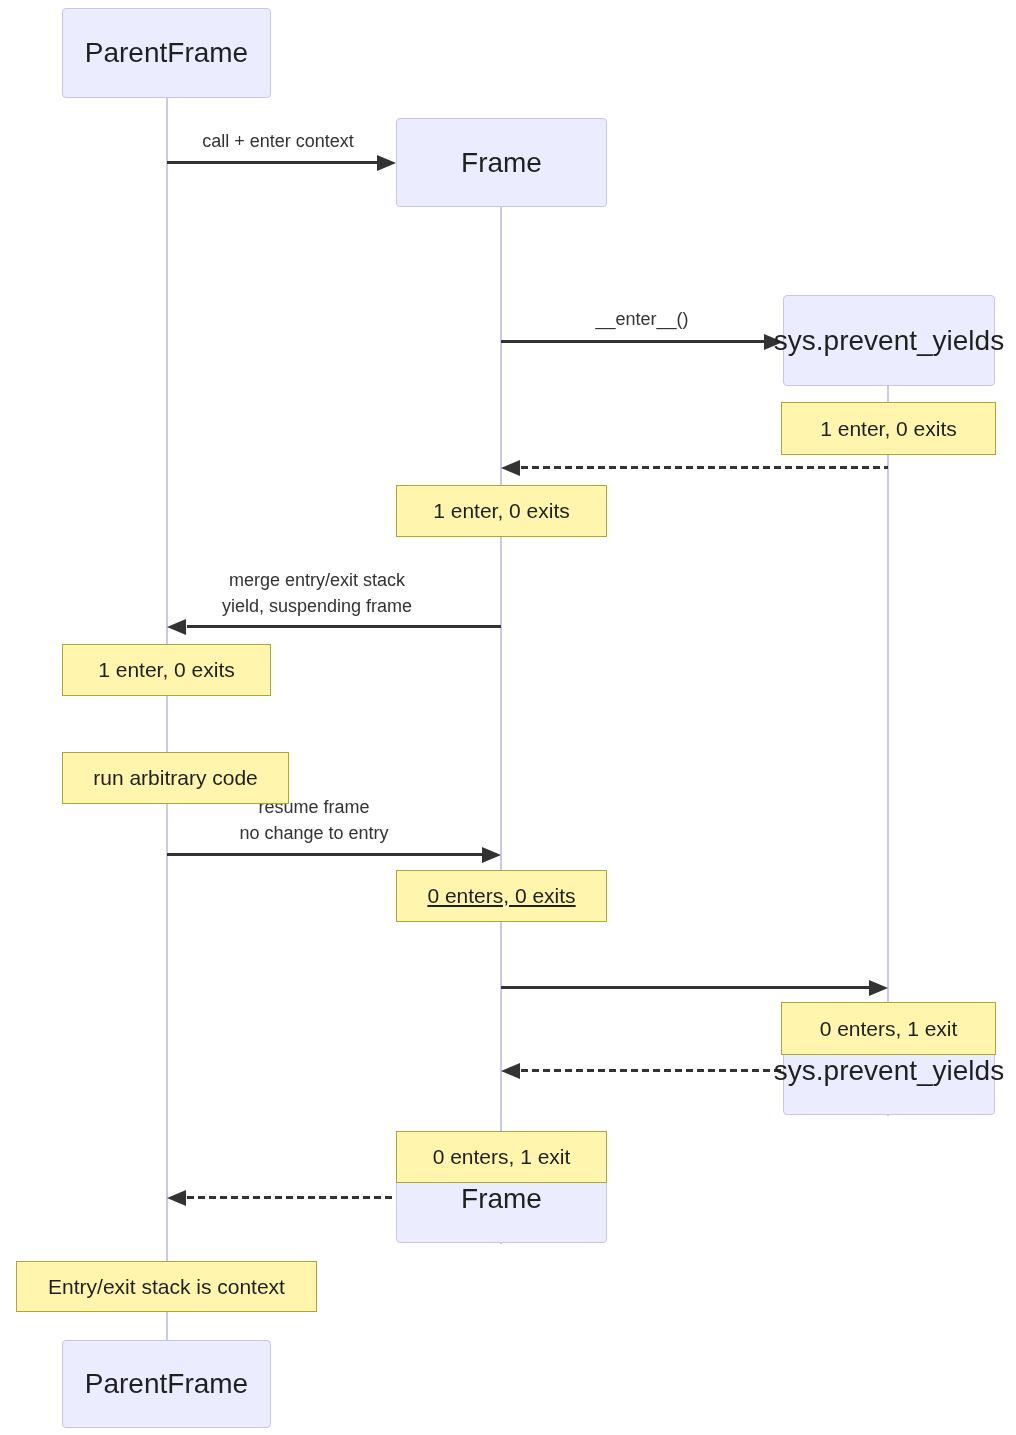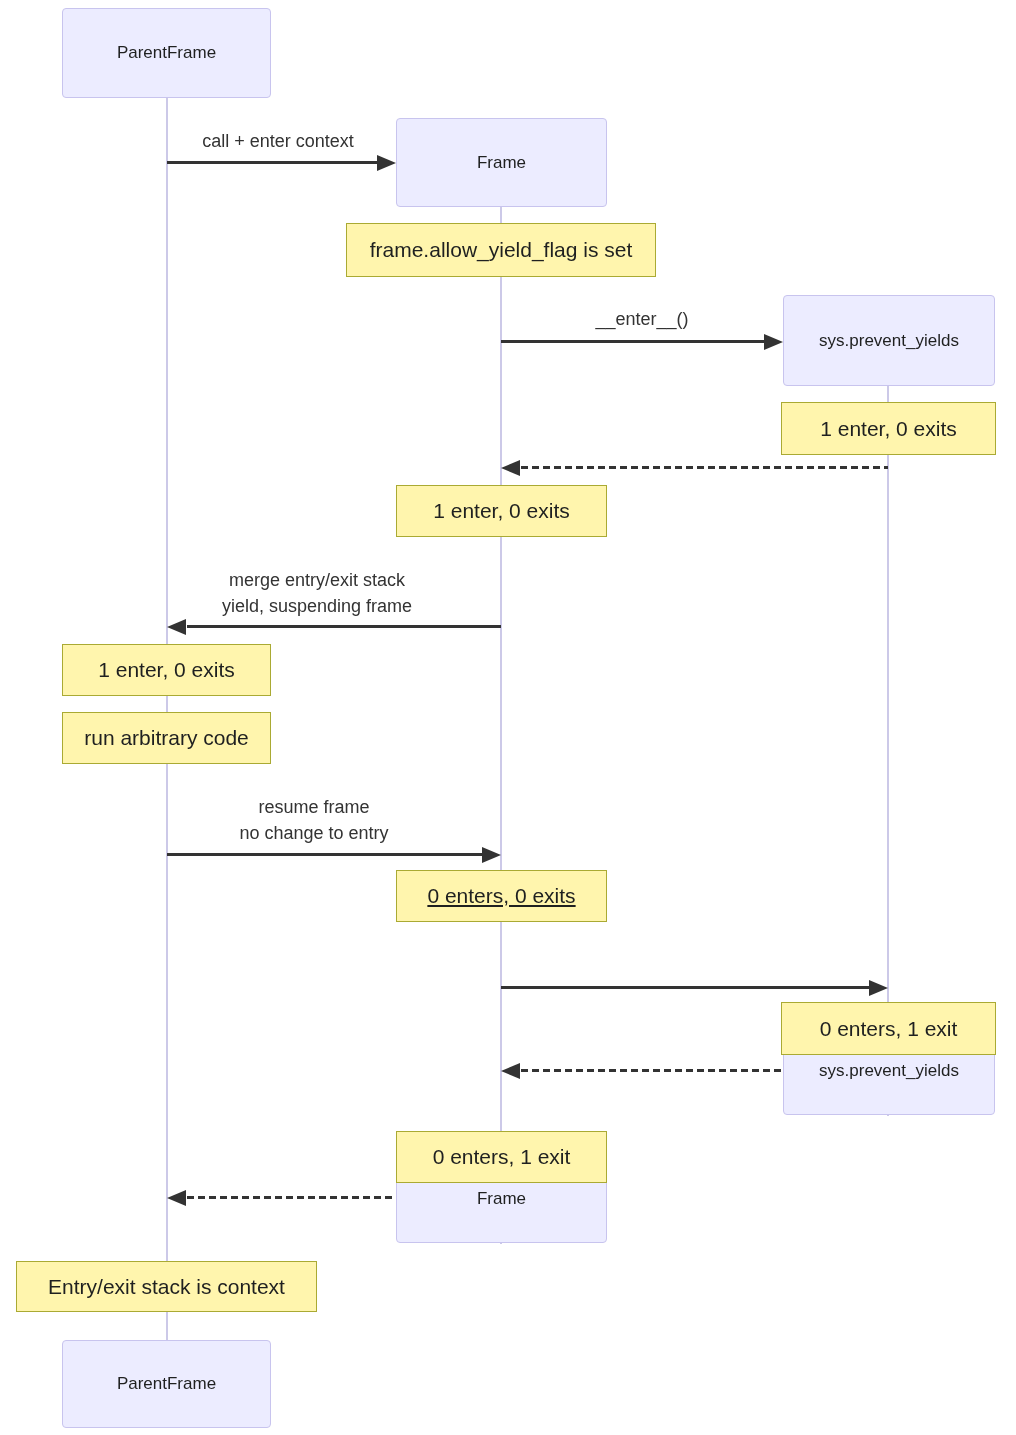--- a/index.html
+++ b/index.html
@@ -23,21 +23,21 @@
     z-index: 1;
   }
   .actor {
     position: absolute;
     background: #ECECFF;
     border: 1px solid #c8c4ee;
     border-radius: 4px;
     display: flex;
     align-items: center;
     justify-content: center;
-    font-size: 17px;
+    font-size: 28px;
     color: #1f2020;
     z-index: 3;
     box-sizing: border-box;
   }
   .note {
     position: absolute;
     background: #fff5ad;
     border: 1.5px solid #aaaa33;
     display: flex;
     align-items: center;
@@ -134,33 +134,30 @@
   <div class="actor" style="left:783px; top:1027px; width:212px; height:88px;">
     <span>sys.prevent_yields</span>
   </div>
   <div class="actor" style="left:396px; top:1155px; width:211px; height:88px;">
     <span>Frame</span>
   </div>
   <div class="actor" style="left:62px; top:1340px; width:209px; height:88px;">
     <span>ParentFrame</span>
   </div>
 
-  <div class="note" style="left:346px; top:223px; width:310px; height:54px;">
-    <span>frame.allow_yield_flag is set</span>
-  </div>
   <div class="note" style="left:781px; top:402px; width:215px; height:53px;">
     <span>1 enter, 0 exits</span>
   </div>
   <div class="note" style="left:396px; top:485px; width:211px; height:52px;">
     <span>1 enter, 0 exits</span>
   </div>
   <div class="note" style="left:62px; top:644px; width:209px; height:52px;">
     <span>1 enter, 0 exits</span>
   </div>
-  <div class="note" style="left:62px; top:712px; width:209px; height:52px;">
+  <div class="note" style="left:62px; top:752px; width:227px; height:52px;">
     <span>run arbitrary code</span>
   </div>
   <div class="note" style="left:396px; top:870px; width:211px; height:52px;text-decoration:underline;">
     <span>0 enters, 0 exits</span>
   </div>
   <div class="note" style="left:781px; top:1002px; width:215px; height:53px;">
     <span>0 enters, 1 exit</span>
   </div>
   <div class="note" style="left:396px; top:1131px; width:211px; height:52px;">
     <span>0 enters, 1 exit</span>

